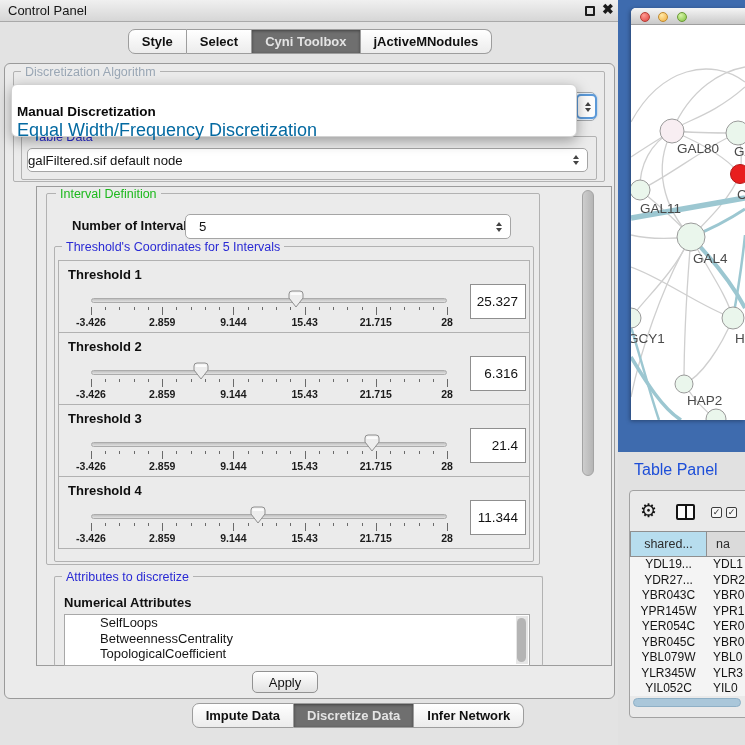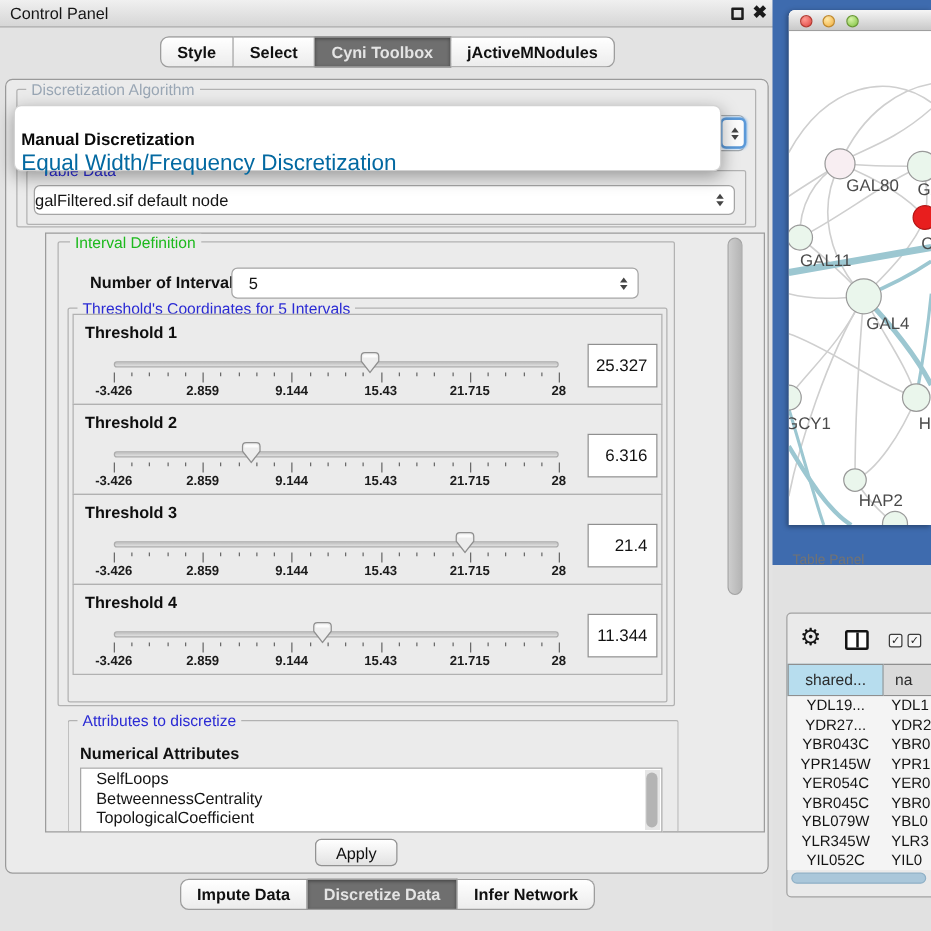--- a/index.html
+++ b/index.html
@@ -9,21 +9,21 @@
 
   
   .titlebar { position:absolute; left:0; top:0; width:620px; height:22px;
     background:linear-gradient(#f0f0f0,#d6d6d6); border-bottom:1px solid #a9a9a9; }
   .tl-title { position:absolute; left:8px; top:0; line-height:22px; font-size:13px; color:#161616; }
   .tl-float { position:absolute; left:585px; top:6px; width:10px; height:10px; border:2px solid #1c1c1c; border-radius:1px; }
   .tl-close { position:absolute; left:602px; top:1px; font-size:14px; font-weight:bold; color:#1a1a1a; }
 
   .tabstrip { position:absolute; left:0; width:620px; display:flex; justify-content:center; }
   .tabstrip.top { top:29px; }
-  .tabstrip.bottom { top:703px; }
+  .tabstrip.bottom { top:703px;margin-left:48px; }
   .tab { height:25px; display:flex; align-items:center; gap:5px; padding:0 13px; font-size:13px; font-weight:bold;
     color:#101010; background:linear-gradient(#ffffff,#ececec); border:1px solid #9d9d9d; border-left:none; cursor:default; }
   .tab:first-child { border-left:1px solid #9d9d9d; border-radius:7px 0 0 7px; }
   .tab:last-child { border-radius:0 7px 7px 0; }
   .tab.sel { background:#6f6f6f; color:#e4e4e4; box-shadow:inset 0 1px 3px rgba(0,0,0,.4); }
 
   .outer-panel { position:absolute; left:4px; top:63px; width:611px; height:636px;
     background:#ebebeb; border:1px solid #9a9a9a; border-radius:6px; }
 
   .group { position:absolute; border:1px solid #b2b2b2; border-radius:2px; }
@@ -50,36 +50,36 @@
   .popup .it2 { position:absolute; left:5px; top:35px; font-size:18px; color:#0369a1; }
 
   .scrollpane { position:absolute; left:36px; top:186px; width:576px; height:480px;
     border:1px solid #9c9c9c; background:#ebebeb; overflow:hidden; }
   .vthumb { position:absolute; left:582px; top:190px; width:12px; height:286px;
     background:linear-gradient(90deg,#cdcdcd,#b5b5b5); border:1px solid #a3a3a3; border-radius:6px; }
 
   .noi-label { position:absolute; left:72px; top:218px; font-size:13px; font-weight:bold; color:#111; }
   .spinner { left:185px; top:214px; width:326px; height:25px; padding-left:13px; }
 
-  .thr-rows { position:absolute; left:58px; top:252px; width:552px; }
+  .thr-rows { position:absolute; left:58px; top:261px; width:552px; }
   .thr-row { position:relative; width:472px; height:73px; background:#ebebeb; border:1px solid #b1b1b1; margin-top:-1px; }
   .thr-label { position:absolute; left:9px; top:6px; font-size:13px; font-weight:bold; color:#0e0e0e; }
   .thr-slider { position:absolute; left:32px; top:28px; width:356px; height:42px; }
   .track { position:absolute; left:0; top:9px; width:100%; height:5px; border-radius:3px;
     background:linear-gradient(#bfbfbf,#e2e2e2); border:1px solid #ababab; }
   .thumb { position:absolute; top:1px; width:16px; height:18px; transform:translateX(-50%); }
   .ticks { position:absolute; left:0; top:18px; width:100%; height:8px; }
   .ticks i { position:absolute; top:0; width:1px; background:#6a6a6a; }
   .tick-labels { position:absolute; left:0; top:27px; width:100%; height:12px; }
   .tick-labels span { position:absolute; transform:translateX(-50%); font-size:10.5px; font-weight:bold; color:#1b1b1b; white-space:nowrap; }
   .thr-value { position:absolute; left:411px; top:23px; width:56px; height:35px; background:#fff;
     border:1px solid #8f8f8f; font-size:13.5px; color:#111; text-align:right; line-height:33px; padding-right:7px; }
 
   .attr-sub { position:absolute; left:64px; top:595px; font-size:13px; font-weight:bold; color:#111; }
-  .attr-list { position:absolute; left:64px; top:614px; width:466px; height:52px; background:#fff; border:1px solid #a8a8a8; overflow:hidden; }
+  .attr-list { position:absolute; left:64px; top:614px; width:466px; height:52px; background:#fff; border:1px solid #a8a8a8; overflow:hidden;padding-left:23px; }
   .attr-item { font-size:13px; color:#151515; padding-left:12px; line-height:15.5px; }
   .attr-scroll { position:absolute; right:1px; top:1px; bottom:1px; width:12px; background:#e6e6e6; }
   .attr-scroll i { position:absolute; left:1px; top:2px; width:9px; height:92%; background:#b4b4b4; border-radius:5px; }
 
   .apply-btn { position:absolute; left:252px; top:671px; width:66px; height:22px;
     background:linear-gradient(#ffffff,#e2e2e2); border:1px solid #929292; border-radius:5px;
     font-size:13px; color:#111; font-family:"Liberation Sans",sans-serif; }
 
   
   .desktop { position:absolute; left:618px; top:0; width:127px; height:452px; background:#3e6bae; }
@@ -87,21 +87,21 @@
     background:#fff; box-shadow:-1px 1px 4px rgba(0,0,0,.35); }
   .netwin-bar { position:absolute; left:0; top:0; width:100%; height:17px; border-radius:5px 0 0 0;
     background:linear-gradient(#f5f5f5,#c9c9c9); border-bottom:1px solid #9f9f9f; }
   .light { position:absolute; top:3.5px; width:10px; height:10px; border-radius:50%; }
   .light.red { left:9px; background:radial-gradient(circle at 35% 30%,#ff9a92,#df4340); border:1px solid #b53c33; }
   .light.yellow { left:27px; background:radial-gradient(circle at 35% 30%,#ffe9a8,#f2ad3c); border:1px solid #c08a2e; }
   .light.green { left:46px; background:radial-gradient(circle at 35% 30%,#d6f3a6,#7fc340); border:1px solid #6a9a35; }
   .netcanvas { position:absolute; left:631px; top:25px; width:114px; height:395px; overflow:hidden; }
 
   .table-area { position:absolute; left:618px; top:452px; width:127px; height:293px; background:#e1e1e1; }
-  .tp-title { position:absolute; left:634px; top:442px; font-size:11px; color:#737373; }
+  .tp-title { position:absolute; left:634px; top:461px; font-size:16px; color:#1d4ed8; }
   .tp-panel { position:absolute; left:629px; top:490px; width:120px; height:228px;
     background:#eaeaea; border:1px solid #a2a2a2; border-radius:4px 0 0 4px; }
   .gear { position:absolute; left:640px; top:501px; font-size:19px; color:#141414; line-height:20px; }
   .col-icon { position:absolute; left:676px; top:504px; width:19px; height:16px; border:2px solid #141414; border-radius:2px; background:#fdfdfd; }
   .col-icon i { position:absolute; left:50%; top:0; bottom:0; width:2px; background:#141414; transform:translateX(-50%); }
   .cb { position:absolute; top:507px; width:11px; height:11px; border:1.5px solid #3c3c3c; border-radius:2px;
     font-size:9px; line-height:9px; text-align:center; color:#2b2b2b; background:#f6f6f6; }
   .cb1 { left:711px; } .cb2 { left:726px; }
   .th-row { position:absolute; left:630px; top:531px; height:26px; display:flex; }
   .th-cell { border:1px solid #8f8f8f; font-size:12.5px; color:#2c2c2c; display:flex; align-items:center; }

